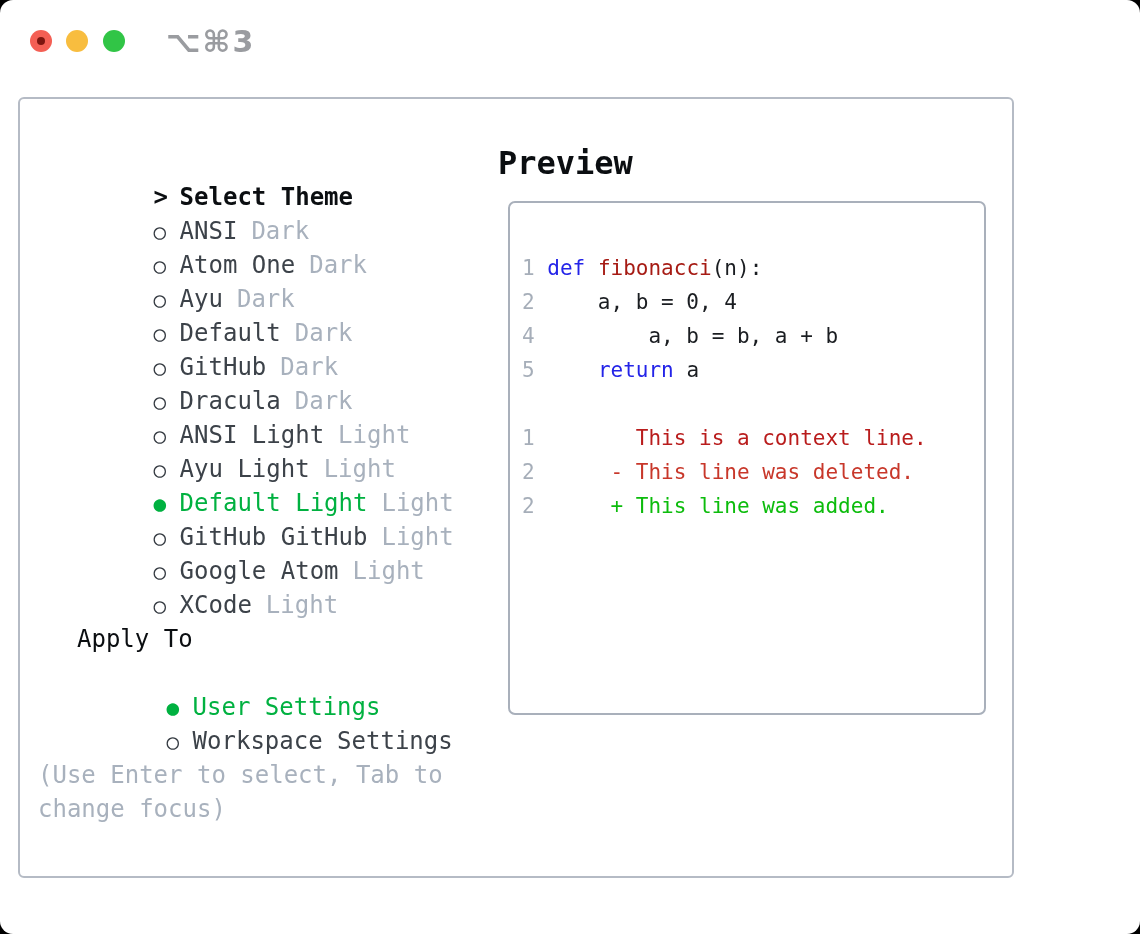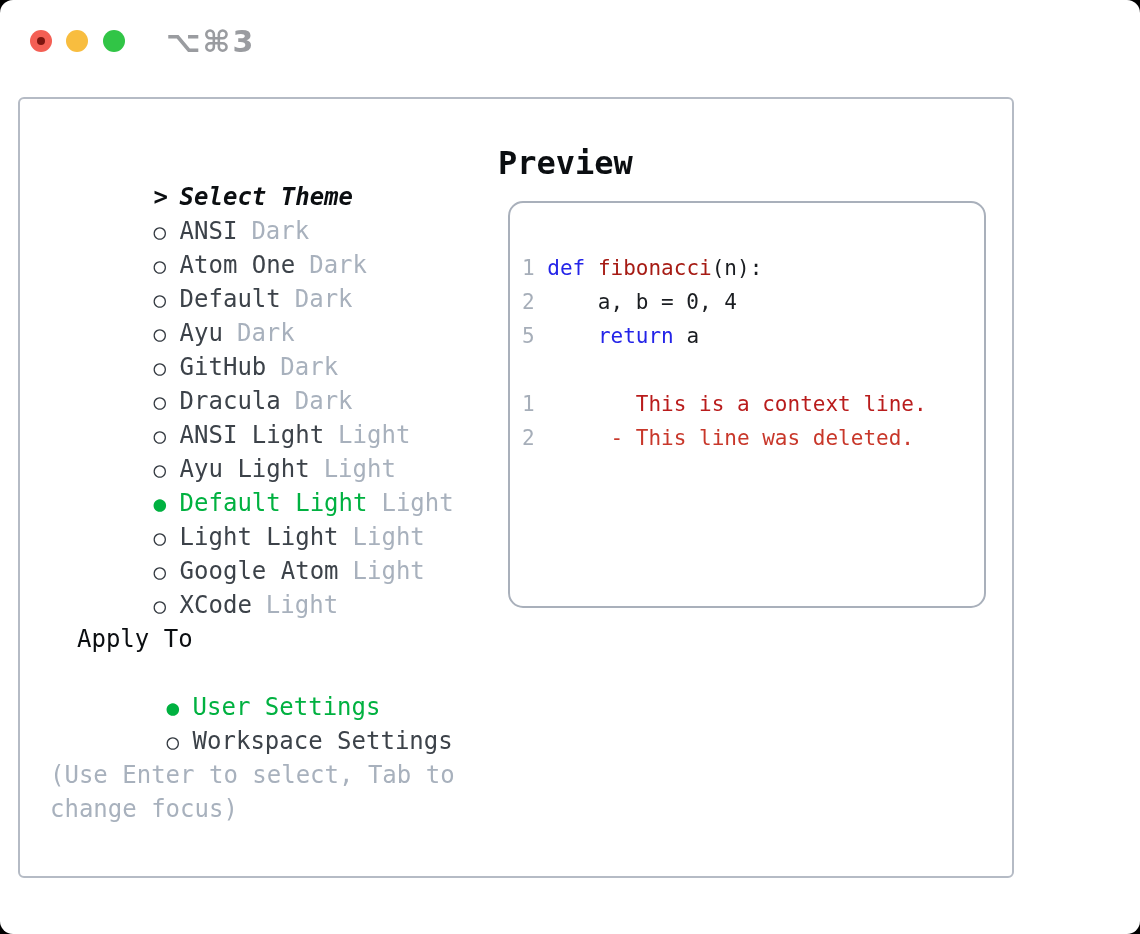--- a/index.html
+++ b/index.html
@@ -24,39 +24,39 @@
   
   .panel {
     position:absolute; left:18px; top:97px; width:996px; height:781px;
     border:2px solid #b5bbc5; border-radius:6px; box-sizing:border-box; background:#fff;
   }
   
   .row { height:34px; line-height:34px; white-space:pre; font-size:24px; color:#3c4249; }
   .marker { display:inline-block; width:26px; }
   .theme-list { position:absolute; left:38px; top:146px; }
   .hdr-marker { color:#0b0e11; font-weight:bold; }
-  .hdr { color:#0b0e11; font-weight:bold;font-style:italic; }
+  .hdr { color:#0b0e11; font-weight:bold; }
   .variant { color:#a8b1bd; margin-left:14px; }
   .radio { color:#343a41; font-size:21px; }
   .sel .radio { color:#00b140; }
   .sel .label { color:#00b140;text-align:right; }
   .apply-list { position:absolute; left:51px; top:622px; }
   .apply-hdr { color:#0b0e11; font-weight:500; padding-left:26px; }
   .hint {
     position:absolute; left:38px; top:758px; width:432px;
-    font-size:24px; line-height:34px; color:#a8b1bd; white-space:normal;margin-left:12px;
+    font-size:24px; line-height:34px; color:#a8b1bd; white-space:normal;
   }
   
   .preview-title {
     position:absolute; left:498px; top:146px; height:34px; line-height:34px;
     font-size:32px; font-weight:bold; color:#0b0e11;
   }
   .preview-box {
-    position:absolute; left:508px; top:201px; width:478px; height:407px;
-    border:2px solid #a9b0bb; border-radius:15px; box-sizing:border-box;
+    position:absolute; left:508px; top:201px; width:478px; height:514px;
+    border:2px solid #a9b0bb; border-radius:7px; box-sizing:border-box;
     padding:48px 0 0 12px; overflow:hidden;
   }
   .crow { height:34px; line-height:34px; white-space:pre; font-size:21px; }
   .ln  { color:#a6aeb9; }
   .pl  { color:#1a1d21; }
   .kw  { color:#2424e8; }
   .fn  { color:#a61b14; }
   .ctx { color:#b91c1c; }
   .del { color:#c8372a; }
   .add { color:#0cbc0c; }
@@ -80,42 +80,42 @@
       <div class="row">
         <span class="marker hdr-marker">&gt;</span><span class="hdr">Select Theme</span>
       </div>
       <div class="row">
         <span class="marker radio">○</span><span class="label">ANSI</span><span class="variant">Dark</span>
       </div>
       <div class="row">
         <span class="marker radio">○</span><span class="label">Atom One</span><span class="variant">Dark</span>
       </div>
       <div class="row">
-        <span class="marker radio">○</span><span class="label">Default</span><span class="variant">Dark</span>
+        <span class="marker radio">○</span><span class="label">Ayu</span><span class="variant">Dark</span>
       </div>
       <div class="row">
-        <span class="marker radio">○</span><span class="label">Ayu</span><span class="variant">Dark</span>
+        <span class="marker radio">○</span><span class="label">Default</span><span class="variant">Dark</span>
       </div>
       <div class="row">
         <span class="marker radio">○</span><span class="label">GitHub</span><span class="variant">Dark</span>
       </div>
       <div class="row">
         <span class="marker radio">○</span><span class="label">Dracula</span><span class="variant">Dark</span>
       </div>
       <div class="row">
         <span class="marker radio">○</span><span class="label">ANSI Light</span><span class="variant">Light</span>
       </div>
       <div class="row">
         <span class="marker radio">○</span><span class="label">Ayu Light</span><span class="variant">Light</span>
       </div>
       <div class="row sel">
         <span class="marker radio">●</span><span class="label">Default Light</span><span class="variant">Light</span>
       </div>
       <div class="row">
-        <span class="marker radio">○</span><span class="label">Light Light</span><span class="variant">Light</span>
+        <span class="marker radio">○</span><span class="label">GitHub GitHub</span><span class="variant">Light</span>
       </div>
       <div class="row">
         <span class="marker radio">○</span><span class="label">Google Atom</span><span class="variant">Light</span>
       </div>
       <div class="row">
         <span class="marker radio">○</span><span class="label">XCode</span><span class="variant">Light</span>
       </div>
     </div>
 
     <div class="apply-list">
@@ -131,25 +131,27 @@
     <div class="hint">(Use Enter to select, Tab to change focus)</div>
 
     <div class="preview-title">Preview</div>
     <div class="preview-box">
 
       <div class="crow"><span class="ln">1</span><span class="pl"> </span><span class="kw">def</span><span class="pl"> </span><span class="fn">fibonacci</span><span class="pl">(n):</span></div>
 
       <div class="crow"><span class="ln">2</span><span class="pl">     a, b = 0, 4</span></div>
 
 
+      <div class="crow"><span class="ln">4</span><span class="pl">         a, b = b, a + b</span></div>
 
       <div class="crow"><span class="ln">5</span><span class="pl">     </span><span class="kw">return</span><span class="pl"> a</span></div>
 
       <div class="crow"></div>
 
       <div class="crow"><span class="ln">1</span><span class="ctx">        This is a context line.</span></div>
 
       <div class="crow"><span class="ln">2</span><span class="del">      - This line was deleted.</span></div>
 
+      <div class="crow"><span class="ln">2</span><span class="add">      + This line was added.</span></div>
 
     </div>
   </div>
 </div>
 
 </body></html>

